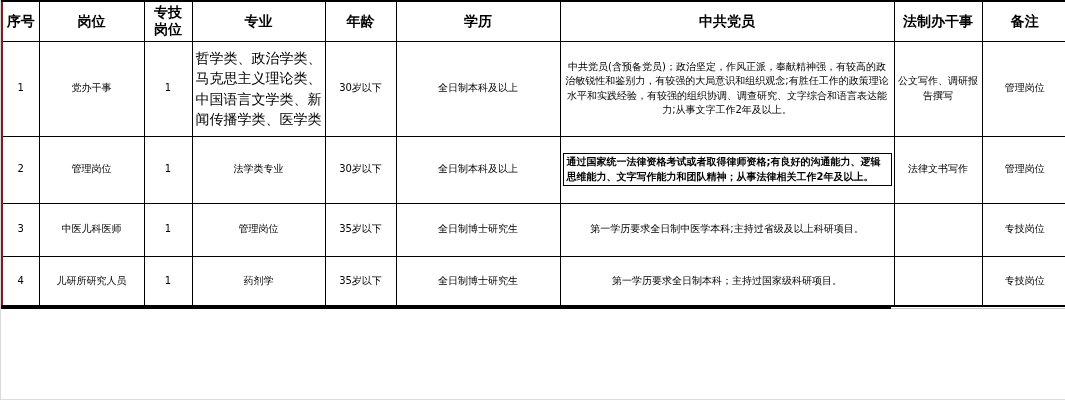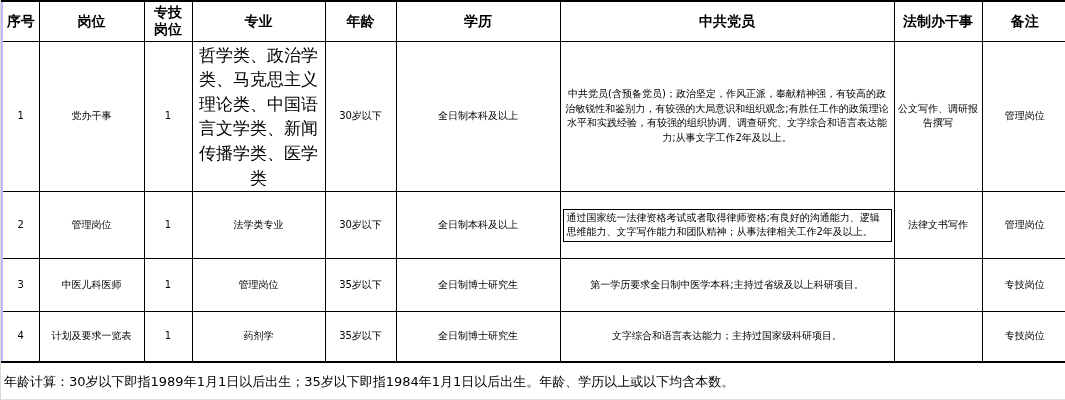--- a/index.html
+++ b/index.html
@@ -38,31 +38,32 @@
     overflow:hidden;
     padding:1px 3px;
     line-height:1.45;
   }
   table.sheet tr.hdr th {
     font-size:14px;
     font-weight:bold;
     border-top:2px solid #000000;
     line-height:1.25;
   }
-  table.sheet th:first-child, table.sheet td:first-child { border-left:2px solid #c4b5fd; }
+  table.sheet th:first-child, table.sheet td:first-child { border-left:2px solid #7f1d1d; }
   table.sheet th:last-child,  table.sheet td:last-child  { border-right:0; }
   table.sheet tr.r4 td { border-bottom:2px solid #000000; }
   td.left { text-align:left; padding:1px 4px; }
   td.tight { padding:1px 9px; }
   .textbox {
     border:1px solid #000000;
     margin:1px 1px;
     padding:1px 3px;
     text-align:left;
     line-height:1.45;
+    font-weight:bold;
   }
   .footnote {
     height:39px;
     display:flex;
     align-items:center;
     font-size:13px;
     padding-left:3px;
   }
   .bottom-line { display:flex; height:2px; }
   .bottom-line .seg-black { width:890px; height:2px; background:#000000; }
@@ -101,21 +102,21 @@
       <th>学历</th>
       <th>中共党员</th>
       <th>法制办干事</th>
       <th>备注</th>
     </tr>
 
     <tr style="height:95px">
       <td>1</td>
       <td>党办干事</td>
       <td>1</td>
-      <td style="font-size:17px">哲学类、政治学类、马克思主义理论类、中国语言文学类、新闻传播学类、医学类</td>
+      <td style="font-size:14px">哲学类、政治学类、马克思主义理论类、中国语言文学类、新闻传播学类、医学类</td>
       <td>30岁以下</td>
       <td>全日制本科及以上</td>
       <td class="left">中共党员(含预备党员)；政治坚定，作风正派，奉献精神强，有较高的政治敏锐性和鉴别力，有较强的大局意识和组织观念;有胜任工作的政策理论水平和实践经验，有较强的组织协调、调查研究、文字综合和语言表达能力;从事文字工作2年及以上。</td>
       <td class="tight">公文写作、调研报告撰写</td>
       <td>管理岗位</td>
     </tr>
 
     <tr style="height:67px">
       <td>2</td>
       <td>管理岗位</td>
@@ -137,33 +138,32 @@
       <td>管理岗位</td>
       <td>35岁以下</td>
       <td>全日制博士研究生</td>
       <td class="left">第一学历要求全日制中医学本科;主持过省级及以上科研项目。</td>
       <td class="tight"></td>
       <td>专技岗位</td>
     </tr>
 
     <tr class="r4" style="height:50px">
       <td>4</td>
-      <td>计划及要求一览表</td>
+      <td>儿研所研究人员</td>
       <td>1</td>
       <td>药剂学</td>
       <td>35岁以下</td>
       <td>全日制博士研究生</td>
-      <td class="left">文字综合和语言表达能力；主持过国家级科研项目。</td>
+      <td class="left">第一学历要求全日制本科；主持过国家级科研项目。</td>
       <td class="tight"></td>
       <td>专技岗位</td>
     </tr>
   </tbody>
     </table>
 
-  <div class="footnote">年龄计算：30岁以下即指1989年1月1日以后出生；35岁以下即指1984年1月1日以后出生。年龄、学历以上或以下均含本数。</div>
 
   <div class="bottom-line">
     <span class="seg-black"></span>
     <span class="seg-gray"></span>
   </div>
 
   <div class="edge-bottom"></div>
 </div>
 
 </body></html>

